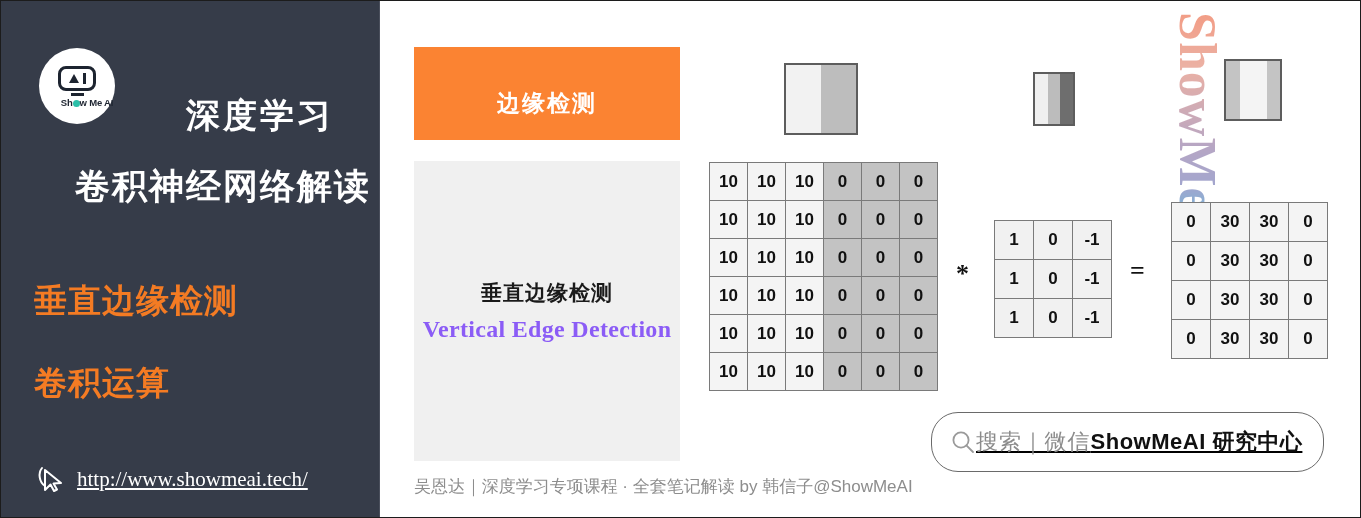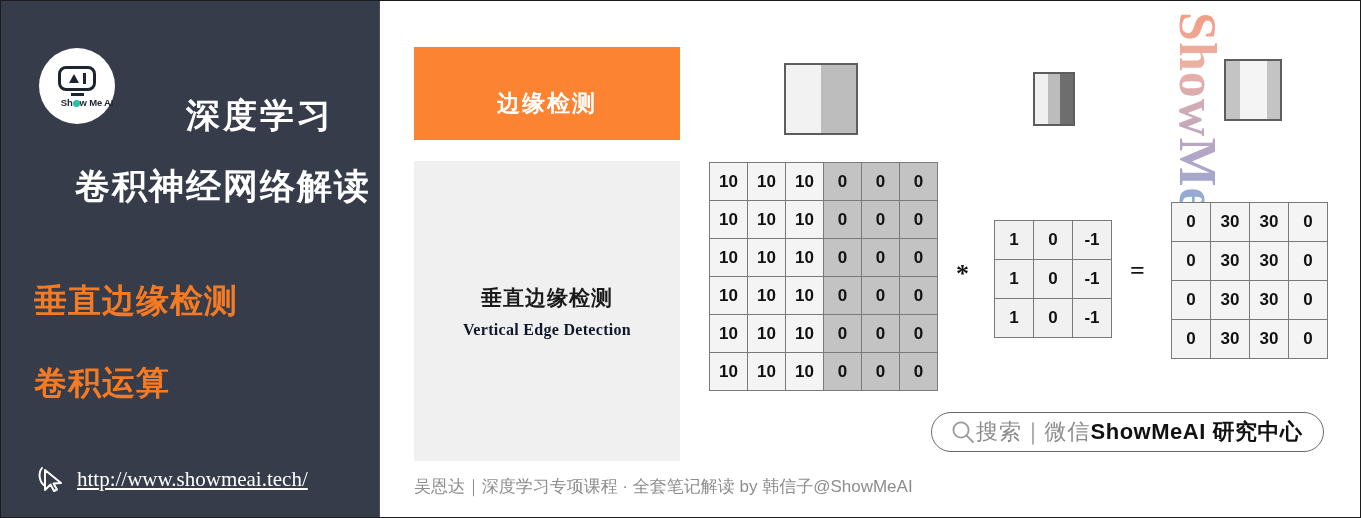--- a/index.html
+++ b/index.html
@@ -194,23 +194,23 @@
   }
   #gray-panel-cn {
     font-size: 21px;
     font-weight: bold;
     color: #1a1a1a;
     letter-spacing: 1px;
   }
   #gray-panel-en {
     margin-top: 9px;
     font-family: "Liberation Serif", "DejaVu Serif", serif;
-    font-size: 16px;
-    font-weight: bold;
-    color: #0f172a;
+    font-size: 24px;
+    font-weight: bold;
+    color: #8b5cf6;
     letter-spacing: 0.3px;
   }
 
   
   .thumb {
     position: absolute;
     display: flex;
     border: 2px solid #5d5d5d;
     box-sizing: border-box;
   }
@@ -290,29 +290,30 @@
     opacity: 0.82;
     pointer-events: none;
   }
 
   
   #search-pill {
     position: absolute;
     left: 551px;
     top: 411px;
     width: 393px;
-    height: 40px;
+    height: 60px;
     border: 1.5px solid #6a6a6a;
     border-radius: 27px;
     background: #ffffff;
     display: flex;
     align-items: center;
     box-sizing: border-box;
     padding: 0 18px;
     gap: 0;
+    text-decoration: underline;
   }
   #search-gray {
     font-size: 22px;
     color: #8b8b8b;
     letter-spacing: 1px;
     white-space: nowrap;
   }
   #search-bold {
     font-size: 22px;
     font-weight: bold;

